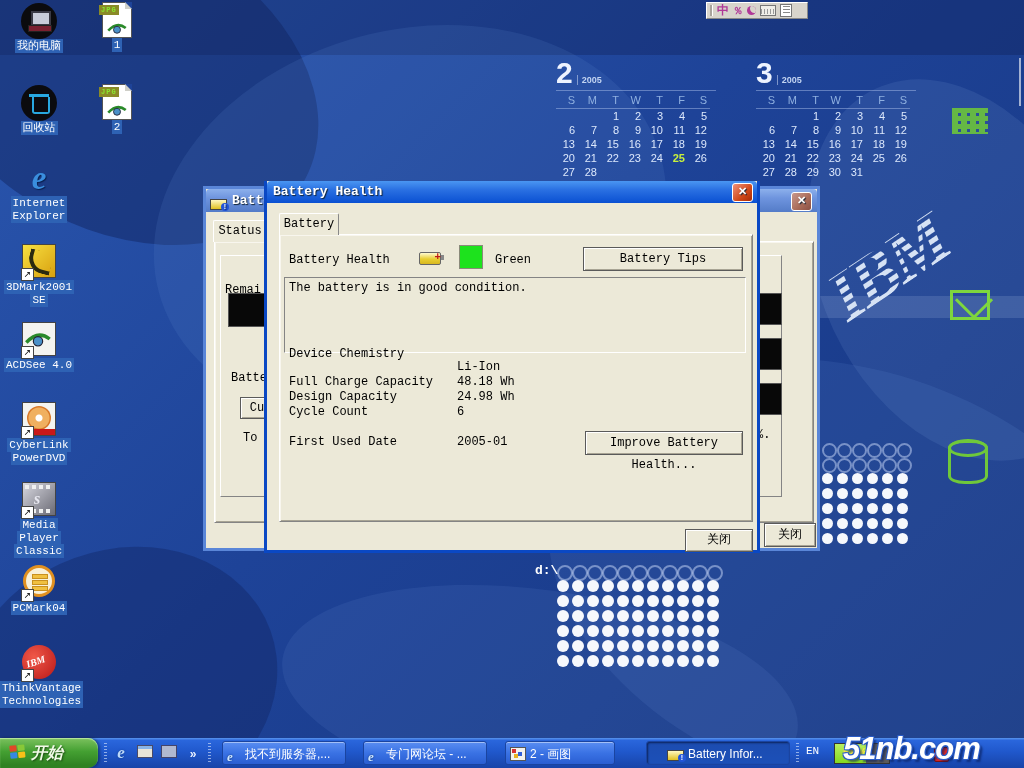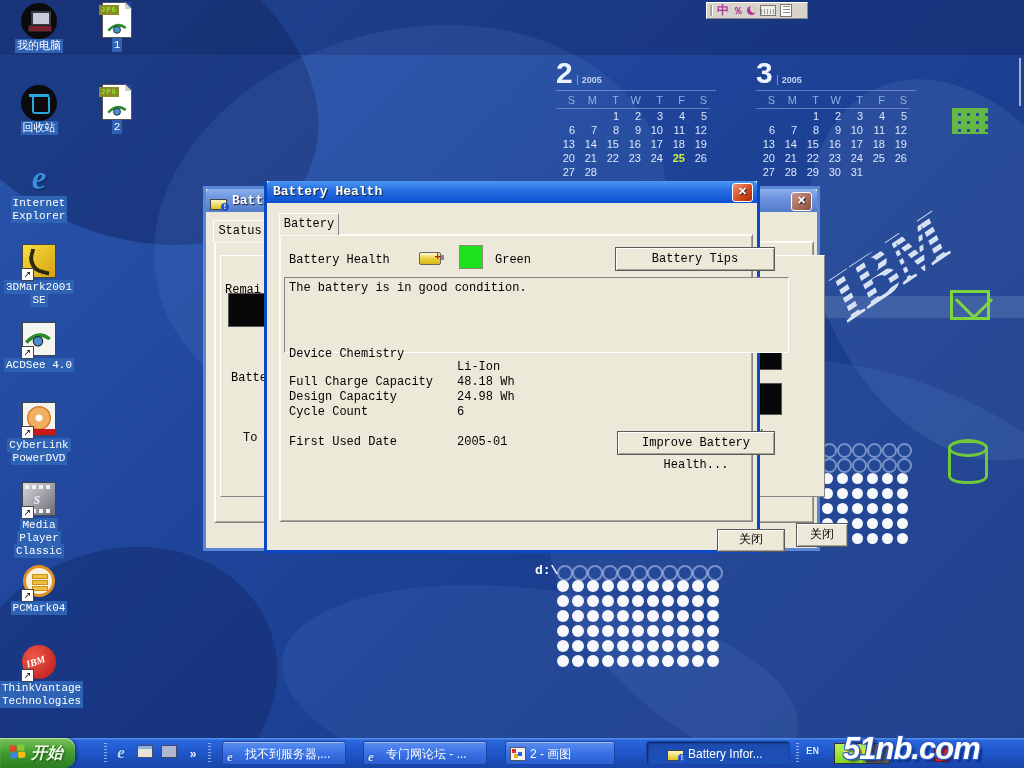--- a/index.html
+++ b/index.html
@@ -85,33 +85,33 @@
   .tb-title{margin-left:6px;}
   .close-btn{position:absolute;top:3px;width:19px;height:17px;border:1px solid #fff;border-radius:3px;
     background:linear-gradient(135deg,#f09078,#d04818 60%,#a82c08);color:#fff;font:bold 11px/15px "Liberation Sans",sans-serif;text-align:center;}
   .close-btn.inactive{background:linear-gradient(135deg,#c8988c,#a86a58 60%,#8a5044);}
   .tab{position:absolute;background:#ECE9D8;border:1px solid #888;border-bottom:none;border-top-color:#fff;border-left-color:#fff;
     font:12px "Liberation Mono",monospace;text-align:center;border-radius:2px 2px 0 0;z-index:3;}
   .tabpage{position:absolute;background:#ECE9D8;border:1px solid #848484;border-top-color:#fff;border-left-color:#fff;
     box-shadow:inset 1px 1px 0 #f8f6ee, inset -1px -1px 0 #a8a494;}
   .btn{position:absolute;background:#ECE9D8;border:1px solid #5a5a5a;
     box-shadow:inset 1px 1px 0 #ffffff, inset -1px -1px 0 #a8a494;
-    font:12px "Liberation Mono",monospace;text-align:center;color:#000;margin-left:32px;}
+    font:12px "Liberation Mono",monospace;text-align:center;color:#000;}
   .mono{font:12px "Liberation Mono",monospace;color:#000;position:absolute;white-space:pre;}
-  .sunken{position:absolute;border:1px solid #848484;border-bottom-color:#fff;border-right-color:#fff;background:#ECE9D8;padding-left:43px;}
+  .sunken{position:absolute;border:1px solid #848484;border-bottom-color:#fff;border-right-color:#fff;background:#ECE9D8;}
   .blackbox{position:absolute;background:#080808;border:1px solid #555;}
   .batt-ic{position:absolute;width:20px;height:11px;border:1px solid #666;border-radius:2px;
     background:linear-gradient(180deg,#fffad0,#e8ce30 55%,#d8b820);}
   .batt-ic:after{content:"";position:absolute;right:-4px;top:2px;width:3px;height:5px;background:#888;}
   .batt-plus{position:absolute;right:-1px;top:-3px;color:#c01818;font:bold 11px "Liberation Sans",sans-serif;}
   .green-square{position:absolute;width:22px;height:22px;background:#1de21d;border:1px solid #8a8a7a;}
   
   #taskbar{position:absolute;left:0;top:738px;width:1024px;height:30px;
     background:linear-gradient(180deg,#5a96ee 0%,#2a66dc 8%,#2058cc 45%,#1844a8 100%);z-index:50;}
-  #startbtn{position:absolute;left:0;top:0;width:75px;height:30px;border-radius:0 10px 10px 0;
+  #startbtn{position:absolute;left:0;top:0;width:98px;height:30px;border-radius:0 10px 10px 0;
     background:linear-gradient(180deg,#7cc25e 0%,#44a032 45%,#2f8222 90%);
     box-shadow:inset 0 1px 1px #b8e8a0, 2px 0 3px rgba(0,0,0,.35);
     color:#f2fae8;font:bold italic 16px "Liberation Sans",sans-serif;line-height:30px;text-shadow:1px 1px 2px #1a4a10;}
   .winflag{display:inline-block;width:17px;height:15px;margin:0 4px 0 10px;vertical-align:-2px;transform:rotate(-6deg);}
   .winflag i{float:left;width:7px;height:6px;margin:0 1px 1px 0;border-radius:1px;}
   .tb-sep{position:absolute;top:5px;width:3px;height:20px;
     background:repeating-linear-gradient(180deg,rgba(220,232,255,.6) 0 1px,transparent 1px 3px);}
   .ql{position:absolute;top:4px;width:22px;height:22px;text-align:center;line-height:22px;}
   .ql-e{color:#bcd8f8;font:italic bold 17px "Liberation Serif",serif;text-shadow:0 0 2px #0a3a90;}
   .ql-desk{display:inline-block;width:14px;height:11px;background:#e8e4d8;border:1px solid #4a4a66;box-shadow:inset 0 3px 0 #88b4e8;}

